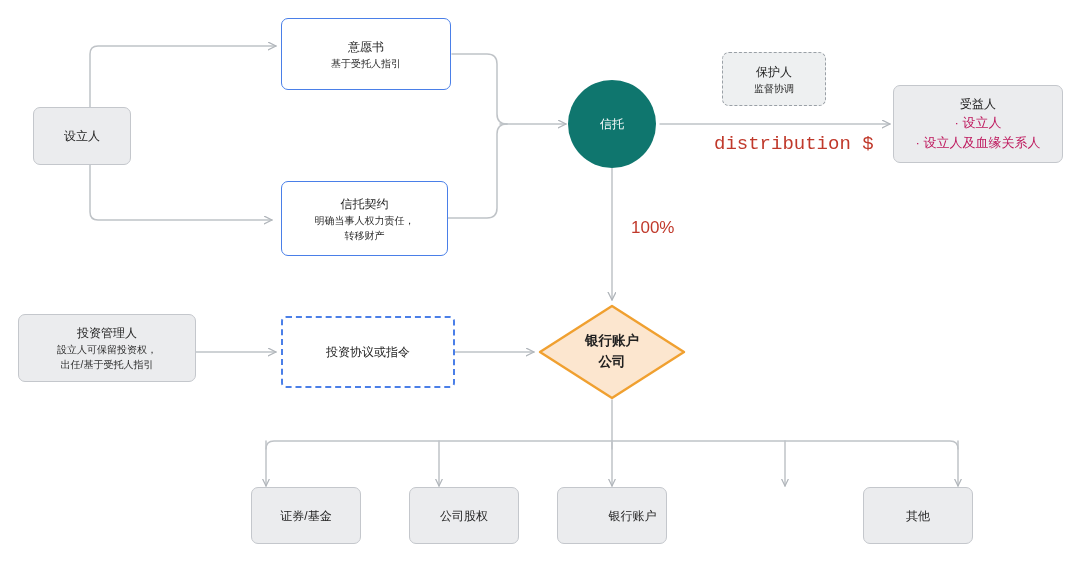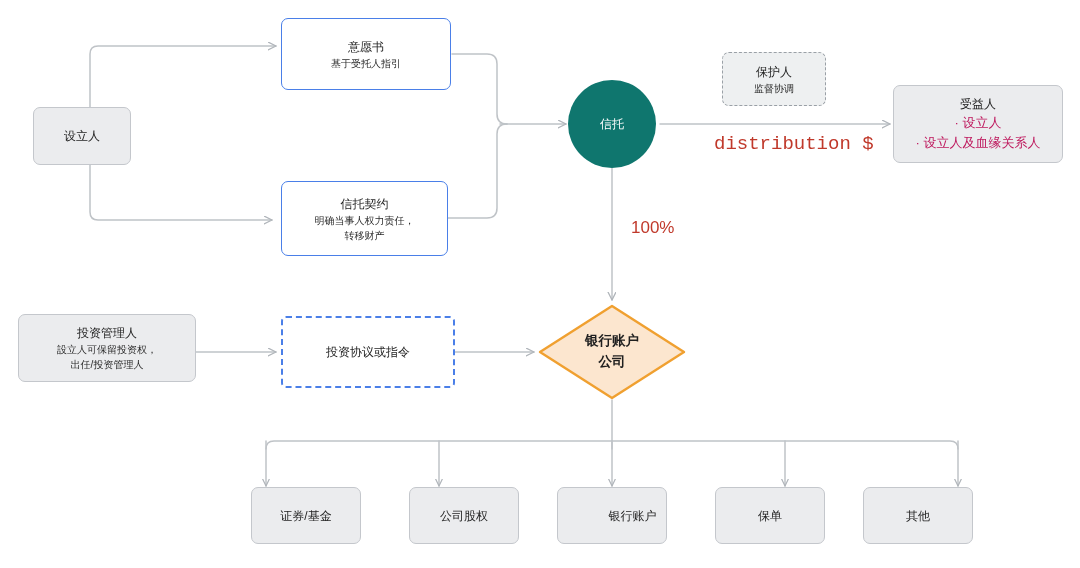--- a/index.html
+++ b/index.html
@@ -197,21 +197,21 @@
     <div class="bullet-line">· 设立人及血缘关系人</div>
   </div>
 
   <div class="edge-label label-distribution" style="left:714px; top:133px;">distribution $</div>
 
   <div class="edge-label label-percent" style="left:631px; top:218px;">100%</div>
 
   <div class="node gray-box" style="left:18px; top:314px; width:178px; height:68px;">
     <div class="title-line">投资管理人</div>
     <div class="sub-line">設立人可保留投资权，</div>
-    <div class="sub-line">出任/投资管理人</div>
+    <div class="sub-line">出任/基于受托人指引</div>
   </div>
 
   <div class="node dashed-blue-box" style="left:281px; top:316px; width:174px; height:72px;">
     <div class="plain-line">投资协议或指令</div>
   </div>
 
   <div class="diamond-wrap" style="left:537px; top:303px; width:150px; height:98px;">
     <svg class="diamond-shape" viewBox="0 0 150 98" xmlns="http://www.w3.org/2000/svg">
       <polygon points="75,3 147,49 75,95 3,49" fill="#fce6cf" stroke="#f0a030" stroke-width="2.4" stroke-linejoin="round"></polygon>
     </svg>
@@ -226,21 +226,18 @@
   </div>
 
   <div class="node gray-box" style="left:409px; top:487px; width:110px; height:57px;">
     <div class="plain-line">公司股权</div>
   </div>
 
   <div class="node gray-box" style="left:557px; top:487px; width:110px; height:57px;padding-left:41px;">
     <div class="plain-line">银行账户</div>
   </div>
 
-  <div class="node gray-box" style="left:715px; top:487px; width:110px; height:57px;">
-    <div class="plain-line">保单</div>
-  </div>
 
   <div class="node gray-box" style="left:863px; top:487px; width:110px; height:57px;">
     <div class="plain-line">其他</div>
   </div>
 
 </div>
 
 </body></html>

